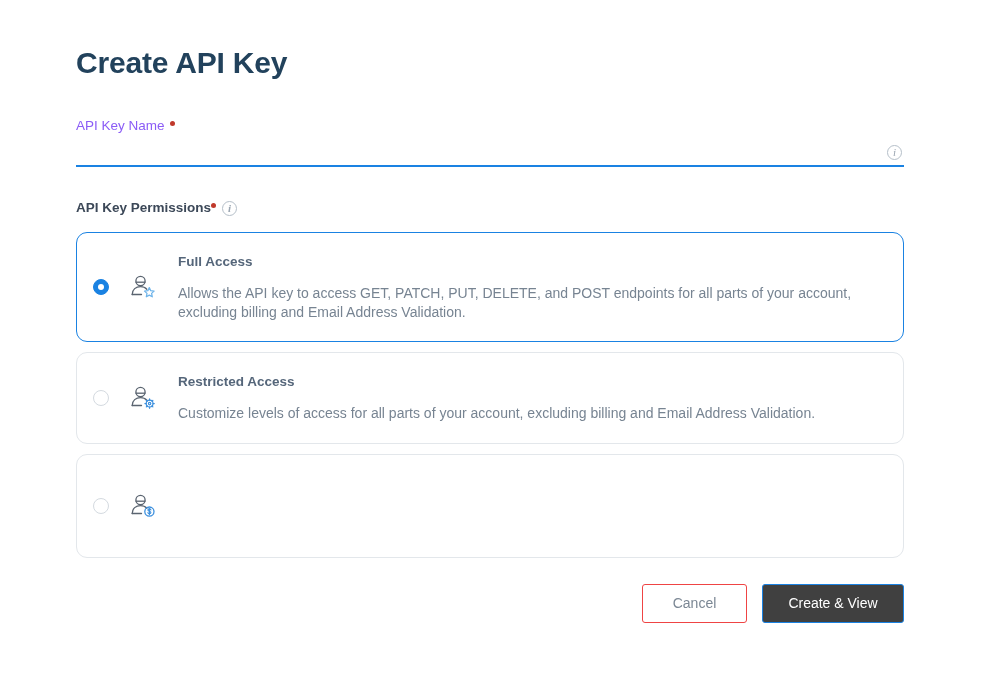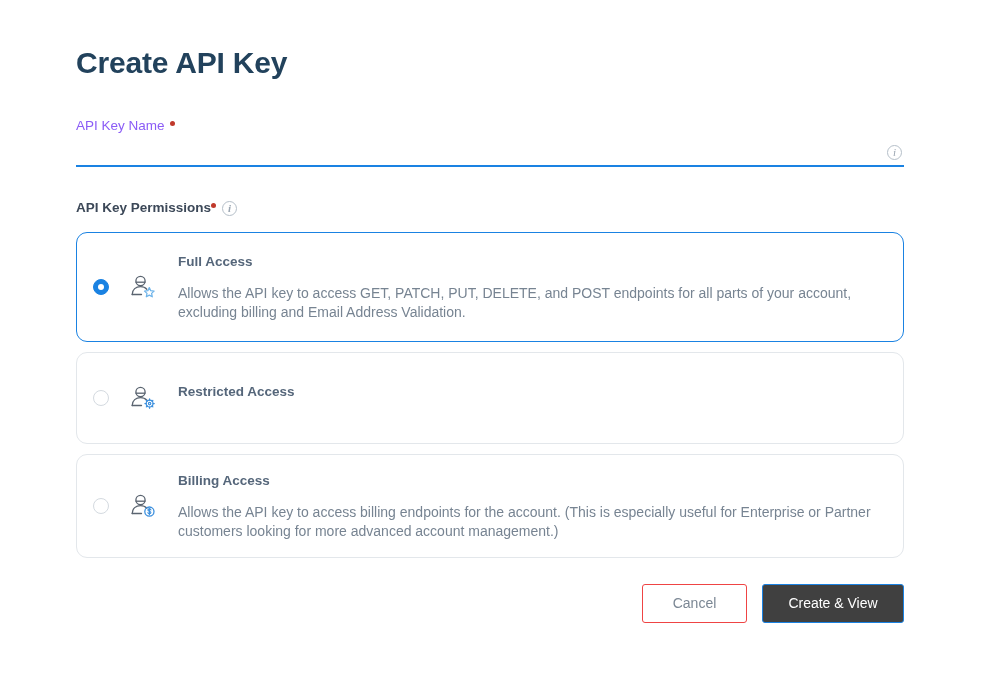--- a/index.html
+++ b/index.html
@@ -281,42 +281,39 @@
             <g stroke="#3d90de" stroke-width="1.2" fill="none">
               <circle cx="20.6" cy="19.6" r="3.4"></circle>
               <circle cx="20.6" cy="19.6" r="1.2"></circle>
               <path d="M20.6 14.9 L20.6 16.2 M20.6 23.0 L20.6 24.3 M15.9 19.6 L17.2 19.6 M24.0 19.6 L25.3 19.6
                        M17.3 16.3 L18.2 17.2 M23.0 22.0 L23.9 22.9 M23.9 16.3 L23.0 17.2 M18.2 22.0 L17.3 22.9" stroke-linecap="round"></path>
             </g>
           </svg>
         </span>
         <div class="card-body">
           <div class="card-title">Restricted Access</div>
+          <div class="card-desc">Customize levels of access for all parts of your account, excluding billing and Email Address Validation.</div>
         </div>
       </div>
 
       <div class="perm-card card-3">
         <span class="radio"></span>
         <span class="card-icon">
           <svg width="28" height="28" viewBox="0 0 28 28" aria-hidden="true">
             <circle cx="11.5" cy="8" r="4.6" fill="none" stroke="#5a6470" stroke-width="1.3"></circle>
             <path d="M6.5 9.2 L16.5 9.2" stroke="#5a6470" stroke-width="1.3" fill="none"></path>
             <path d="M3.2 21.5 C3.2 16.4 7.0 13.6 11.5 13.6 C14.2 13.6 16.4 14.6 17.8 16.2" fill="none" stroke="#5a6470" stroke-width="1.3" stroke-linecap="round"></path>
             <path d="M3.2 21.5 L12.5 21.5" stroke="#5a6470" stroke-width="1.3" stroke-linecap="round"></path>
             <circle cx="20.4" cy="19.6" r="4.6" fill="none" stroke="#3d90de" stroke-width="1.3"></circle>
             <path d="M20.4 16.5 L20.4 22.7" stroke="#3d90de" stroke-width="1.15" stroke-linecap="round"></path>
             <path d="M21.9 17.9 C21.9 17.2 21.2 16.9 20.4 16.9 C19.6 16.9 18.9 17.2 18.9 18.0
                      C18.9 18.8 19.7 19.0 20.4 19.2 C21.2 19.4 21.9 19.7 21.9 20.5
                      C21.9 21.3 21.2 21.7 20.4 21.7 C19.6 21.7 18.9 21.3 18.9 20.6" fill="none" stroke="#3d90de" stroke-width="1.15" stroke-linecap="round"></path>
           </svg>
         </span>
-        <div class="card-body">
-          <div class="card-title">Billing Access</div>
-          <div class="card-desc">Allows the API key to access billing endpoints for the account. (This is especially useful for Enterprise or Partner customers looking for more advanced account management.)</div>
-        </div>
       </div>
 
     </div>
 
     <div class="actions">
       <button class="btn btn-secondary">Cancel</button>
       <button class="btn btn-primary">Create &amp; View</button>
     </div>
 
   </div>

